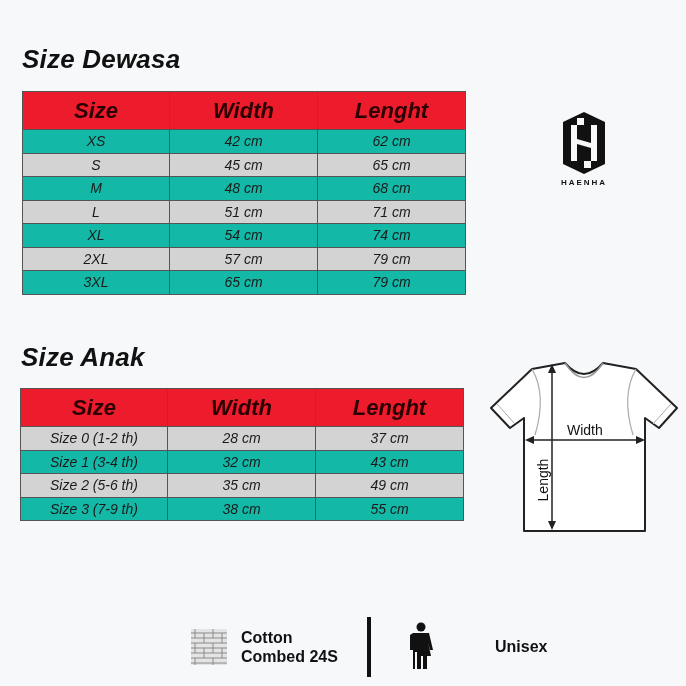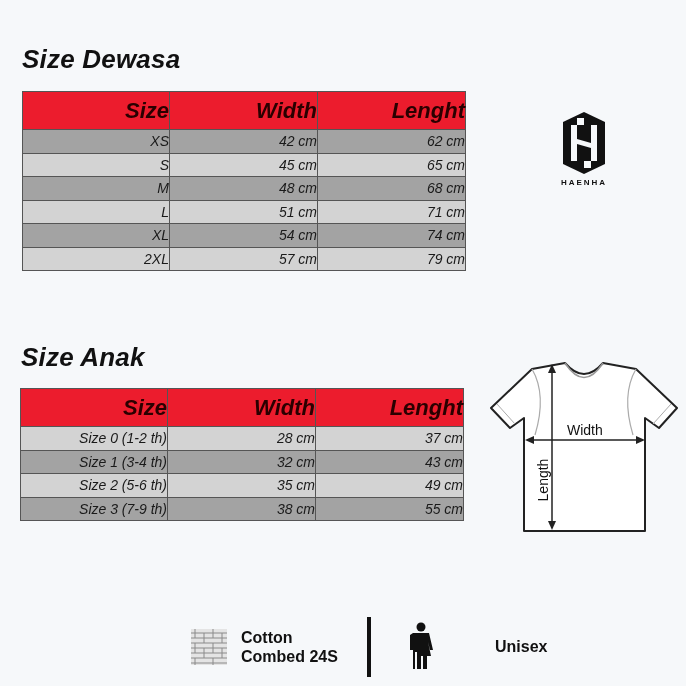--- a/index.html
+++ b/index.html
@@ -13,37 +13,37 @@
   }
 
   table.size-table {
     position: absolute;
     border-collapse: collapse;
     table-layout: fixed;
     background: #fff;
   }
   table.size-table th, table.size-table td {
     border: 1px solid #555;
-    text-align: right;
+    text-align: center;
     font-style: italic;
   }
   table.size-table th {
     background: #ec1c2d;
     color: #2a0000;
     font-weight: bold;
     font-size: 22px;
     height: 38px;
   }
   table.size-table td {
     font-size: 14px;
     color: #1a1a1a;
     height: 23.5px;
   }
   table.size-table tr.alt td { background: #d3d3d3; }
-  table.size-table tr.plain td { background: #a3a3a3; }
+  table.size-table tr.plain td { background: #14b8a6; }
 
   .logo {
     position: absolute; left: 556px; top: 112px; width: 56px; height: 80px;
     display: flex; flex-direction: column; align-items: center;
   }
   .logo-name {
     font-size: 8px; font-weight: bold; letter-spacing: 2px; margin-top: 4px; color: #111;
   }
 
   .tshirt { position: absolute; left: 487px; top: 360px; width: 195px; height: 175px; }
@@ -92,20 +92,25 @@
       <td>71 cm</td>
     </tr>
     <tr class="plain">
       <td>XL</td>
       <td>54 cm</td>
       <td>74 cm</td>
     </tr>
     <tr class="alt">
       <td>2XL</td>
       <td>57 cm</td>
+      <td>79 cm</td>
+    </tr>
+    <tr class="plain">
+      <td>3XL</td>
+      <td>65 cm</td>
       <td>79 cm</td>
     </tr>
   </tbody>
 </table>
 
 <div class="logo">
   <svg width="42" height="62" viewBox="0 0 42 62">
     <polygon points="21,0 42,10 42,52 21,62 0,52 0,10" fill="#111"></polygon>
     <rect x="8" y="13" width="6" height="36" fill="#f6f8fa"></rect>
     <rect x="28" y="13" width="6" height="36" fill="#f6f8fa"></rect>

